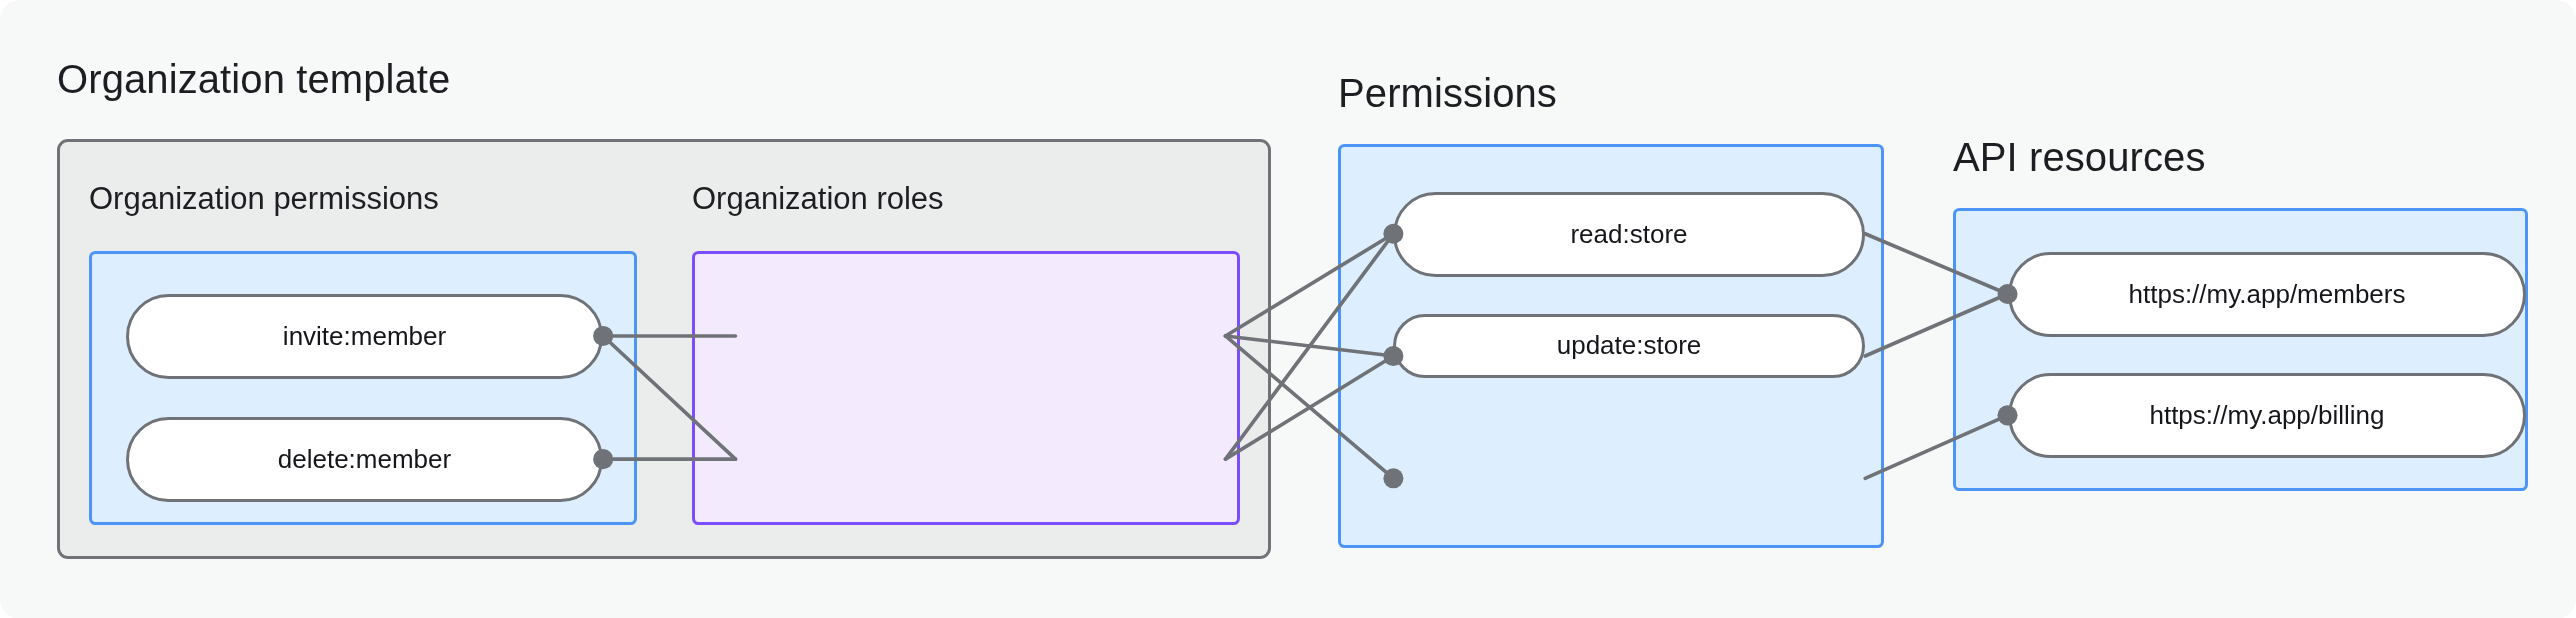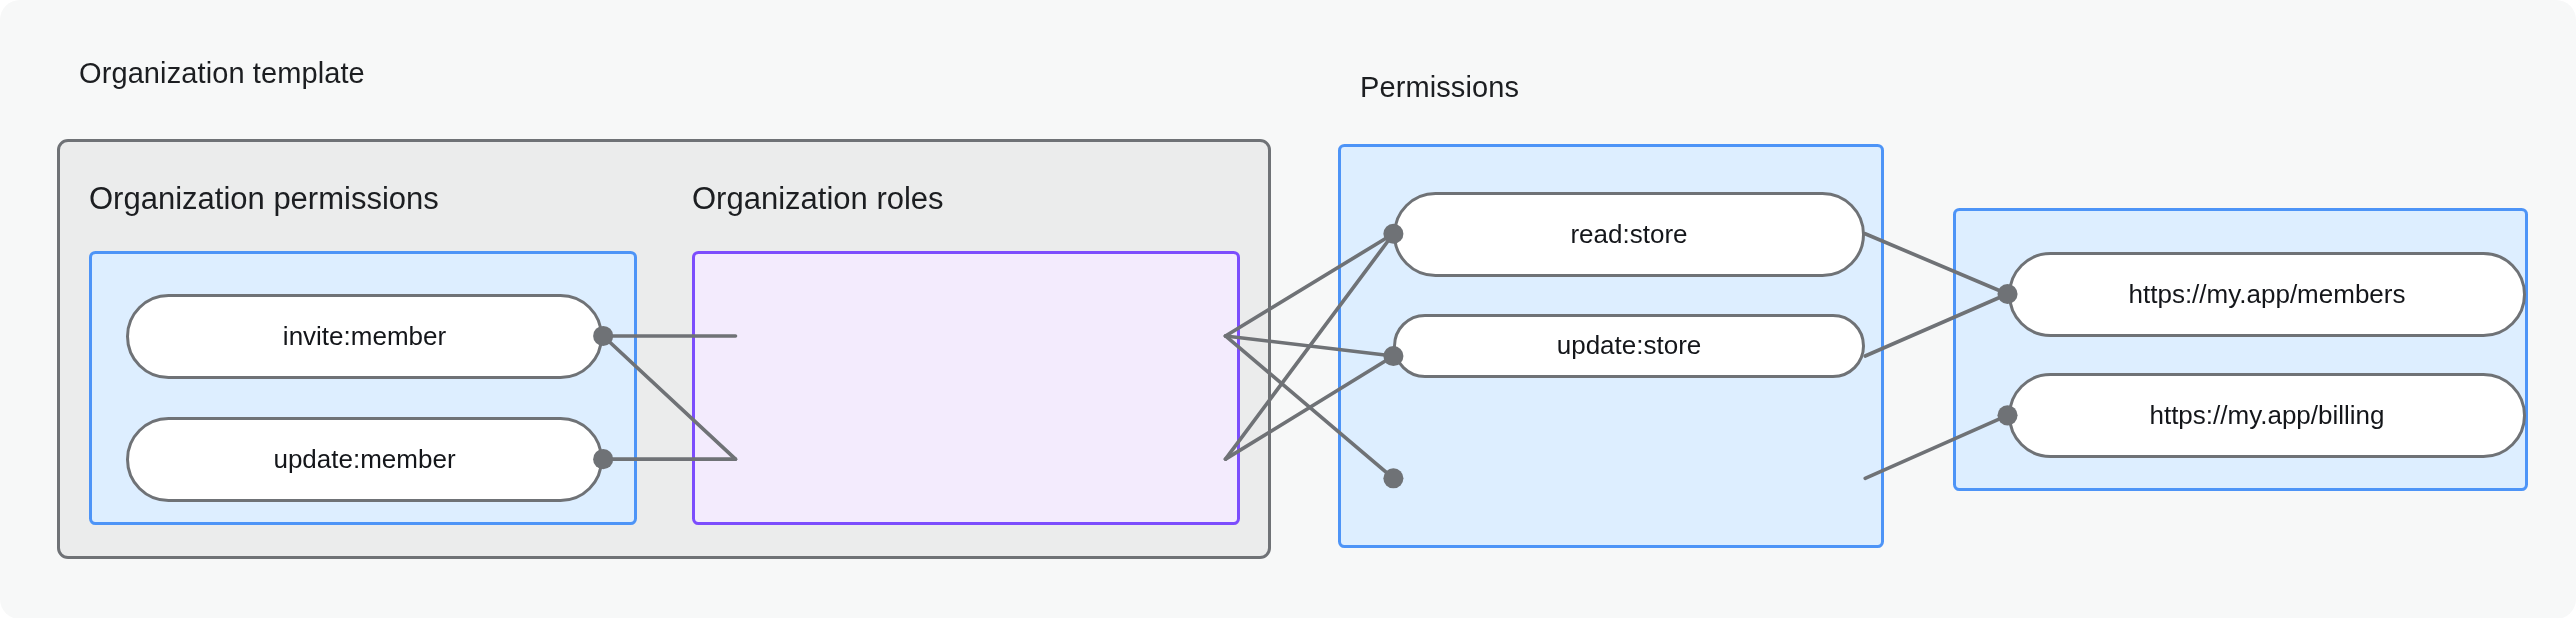--- a/index.html
+++ b/index.html
@@ -19,26 +19,25 @@
   #edge-layer {
     position: absolute;
     left: 0; top: 0;
     width: 2576px;
     height: 619px;
     pointer-events: none;
     z-index: 5;
   }
   .group-title {
     position: absolute;
-    font-size: 29px;
+    font-size: 40px;
     color: #1c1e21;
     letter-spacing: 0.1px;
     white-space: nowrap;
     z-index: 2;
-    margin-left: 22px;
   }
   .section-title {
     position: absolute;
     font-size: 31px;
     color: #1c1e21;
     white-space: nowrap;
     z-index: 3;
   }
   .outer-box {
     position: absolute;
@@ -132,21 +131,21 @@
 
   <div class="section-title" style="left:89px; top:181px;">Organization permissions</div>
 
   <div class="blue-box" style="left:89px; top:251px; width:548px; height:274px;"></div>
 
   <div class="pill" style="left:126px; top:294px; width:477px; height:85px;">
     <span class="pill-label">invite:member</span>
   </div>
 
   <div class="pill" style="left:126px; top:417px; width:477px; height:85px;">
-    <span class="pill-label">update:member</span>
+    <span class="pill-label">delete:member</span>
   </div>
 
   <div class="section-title" style="left:692px; top:181px;">Organization roles</div>
 
   <div class="purple-box" style="left:692px; top:251px; width:548px; height:274px;"></div>
 
 
 
   <div class="group-title" style="left:1338px; top:71px;">Permissions</div>
 
@@ -154,20 +153,21 @@
 
   <div class="pill" style="left:1393px; top:192px; width:472px; height:85px;">
     <span class="pill-label">read:store</span>
   </div>
 
   <div class="pill" style="left:1393px; top:314px; width:472px; height:64px;align-items:center;">
     <span class="pill-label">update:store</span>
   </div>
 
 
+  <div class="group-title" style="left:1953px; top:135px;">API resources</div>
 
   <div class="blue-box" style="left:1953px; top:208px; width:575px; height:283px;"></div>
 
   <div class="pill" style="left:2008px; top:252px; width:518px; height:85px;">
     <span class="pill-label">https://my.app/members</span>
   </div>
 
   <div class="pill" style="left:2008px; top:373px; width:518px; height:85px;">
     <span class="pill-label">https://my.app/billing</span>
   </div>

